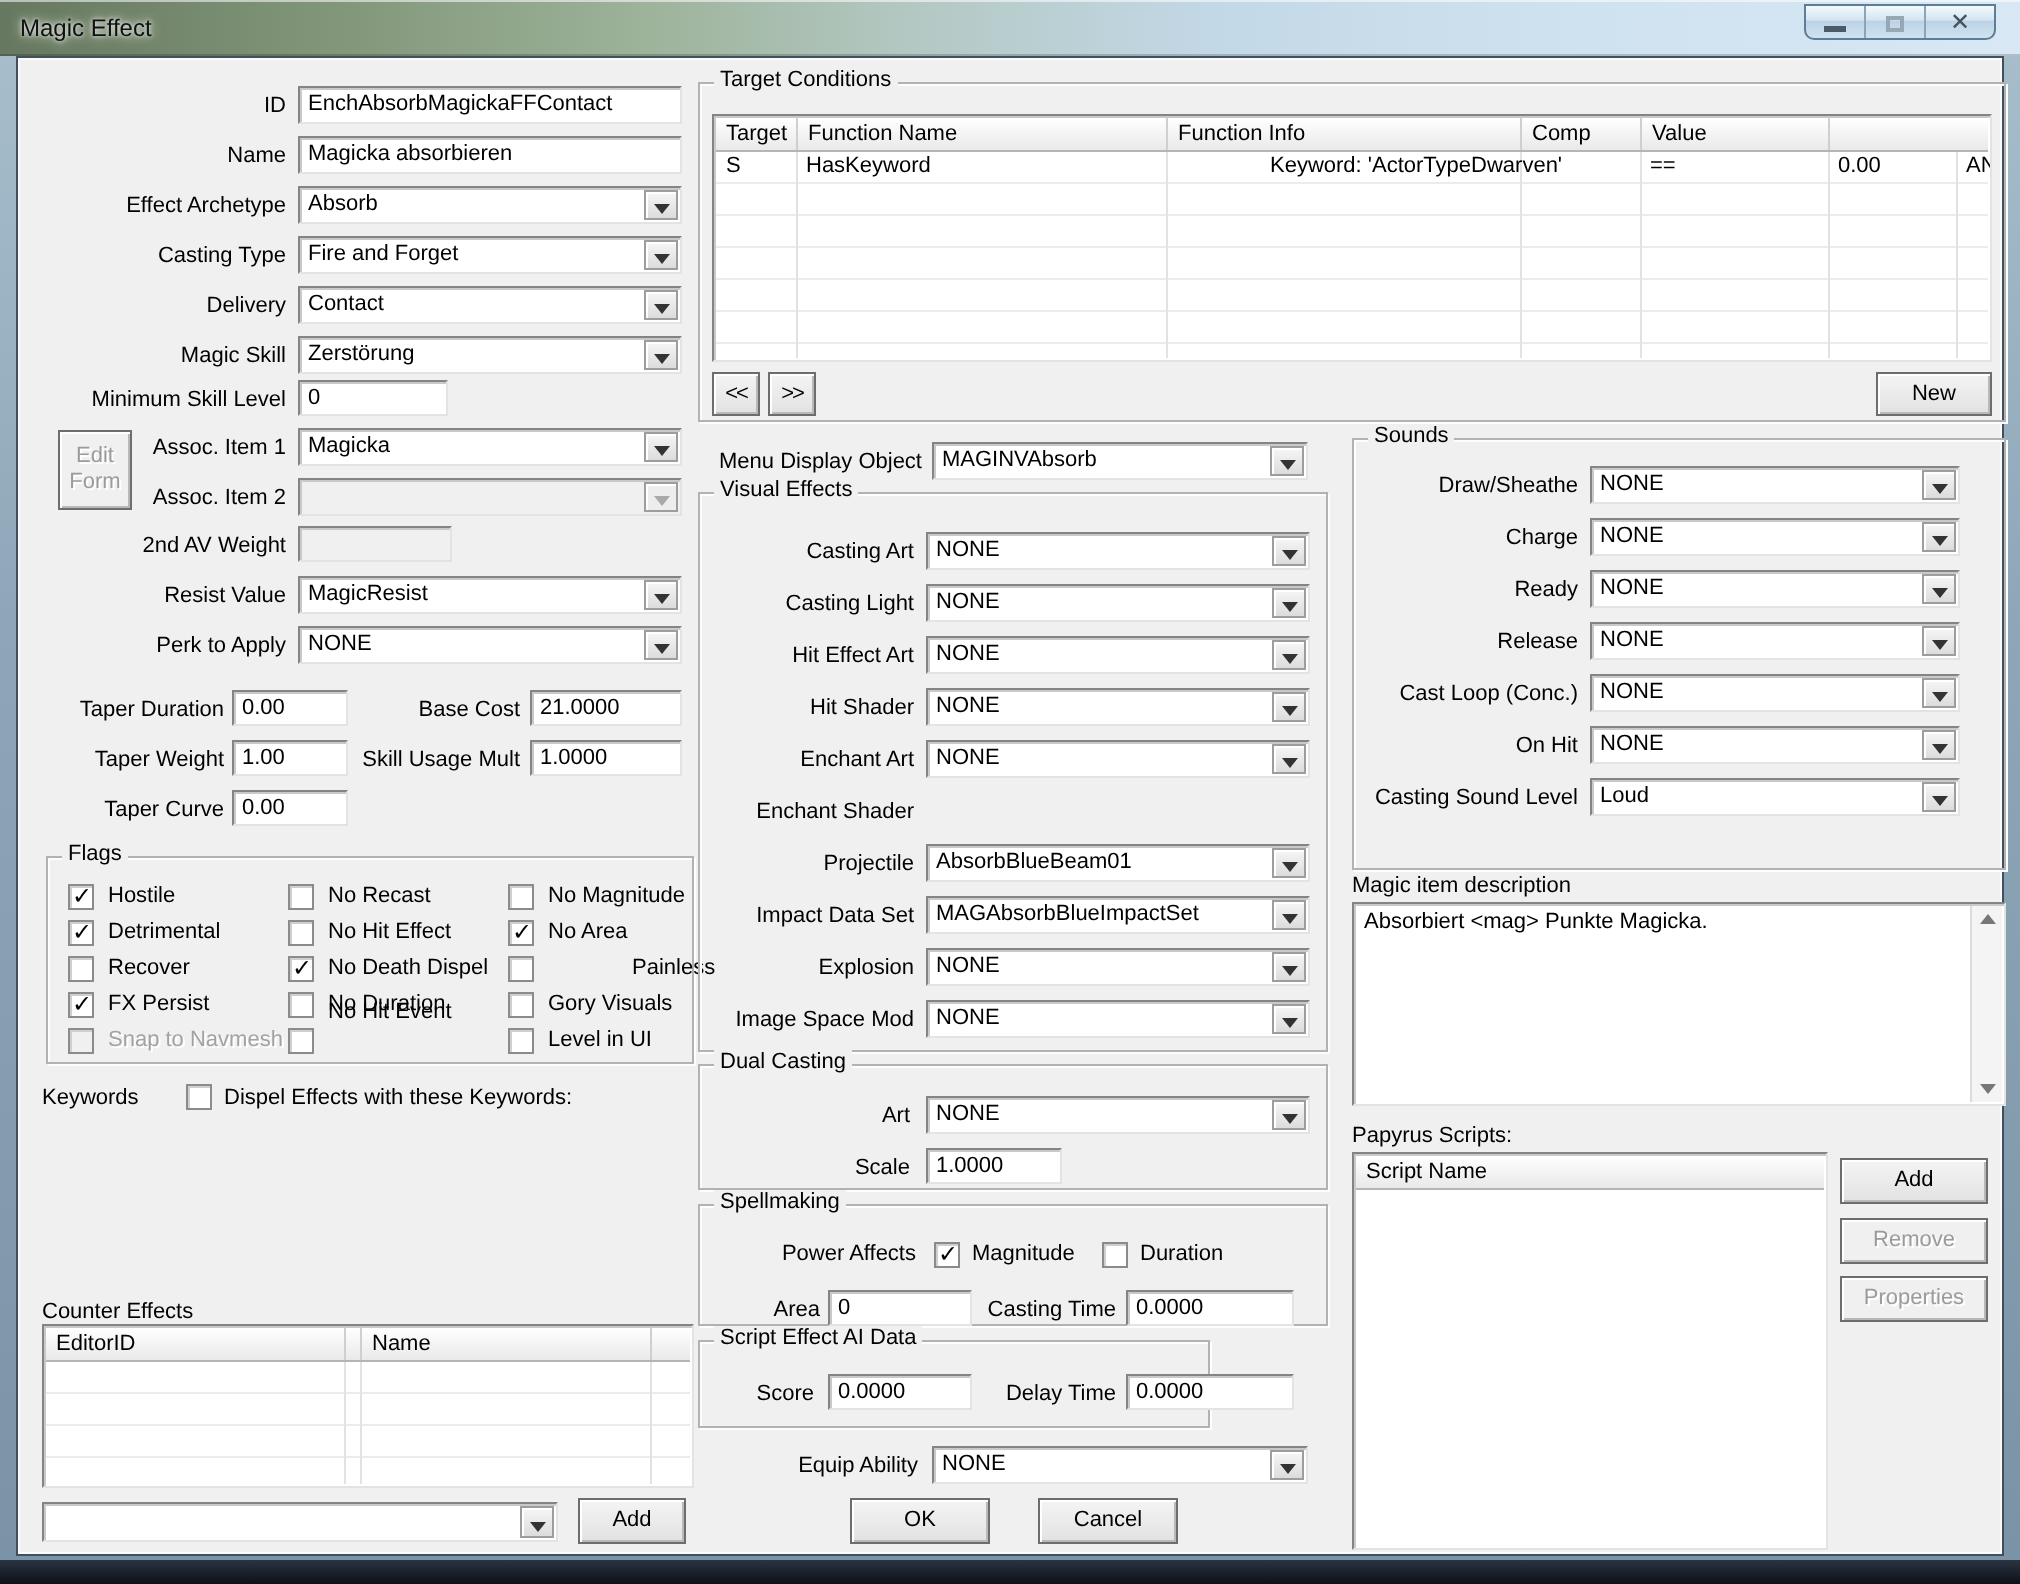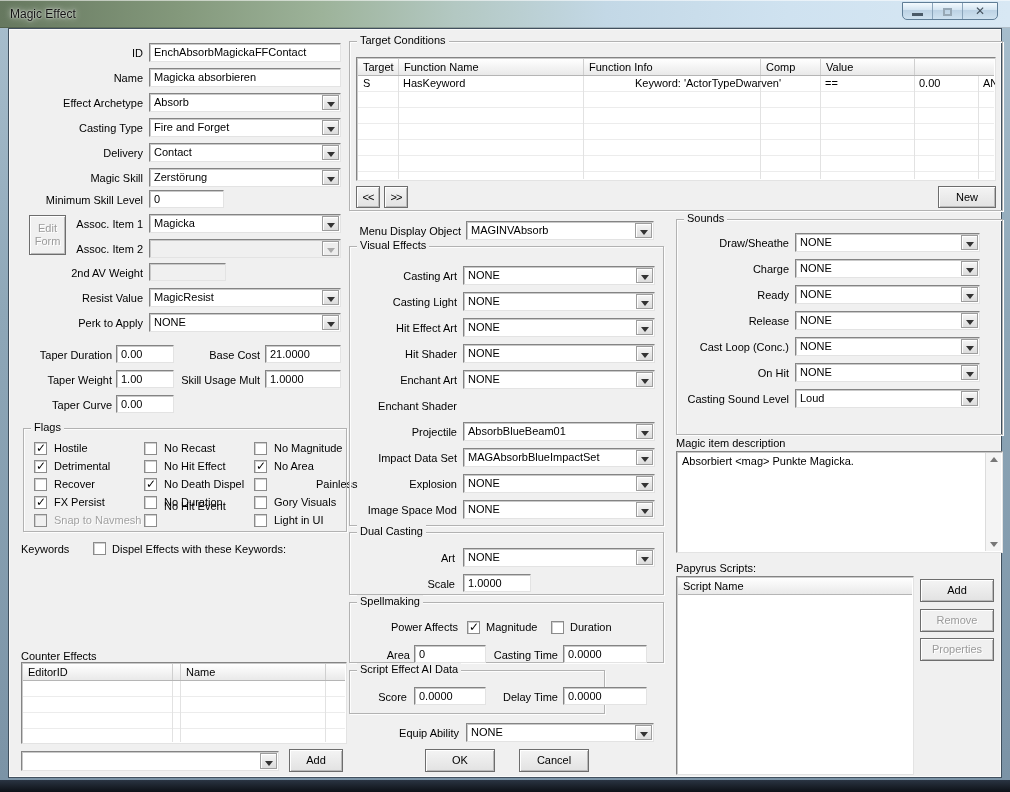--- a/index.html
+++ b/index.html
@@ -220,21 +220,21 @@
 
       <span class="cb" style="left:230px;top:13px;"></span>
       <span class="lbl cb-lbl" style="left:250px;top:13px;">No Magnitude</span>
       <span class="cb on" style="left:230px;top:31px;"></span>
       <span class="lbl cb-lbl" style="left:250px;top:31px;">No Area</span>
       <span class="cb" style="left:230px;top:49px;"></span>
       <span class="lbl cb-lbl" style="left:250px;top:49px;padding-left:42px;">Painless</span>
       <span class="cb" style="left:230px;top:67px;"></span>
       <span class="lbl cb-lbl" style="left:250px;top:67px;">Gory Visuals</span>
       <span class="cb" style="left:230px;top:85px;"></span>
-      <span class="lbl cb-lbl" style="left:250px;top:85px;">Light in UI</span>
+      <span class="lbl cb-lbl" style="left:250px;top:85px;">Level in UI</span>
     </div>
 
     <span class="lbl" style="left:12px;top:514px;">Keywords</span>
     <span class="cb" style="left:84px;top:513px;"></span>
     <span class="lbl" style="left:103px;top:514px;">Dispel Effects with these Keywords:</span>
 
     <span class="lbl" style="left:12px;top:621px;">Counter Effects</span>
     <div class="listview" style="left:12px;top:633px;width:326px;height:82px;">
       <div class="lv-head">
         <div class="lv-col" style="width:150px;">EditorID</div>

